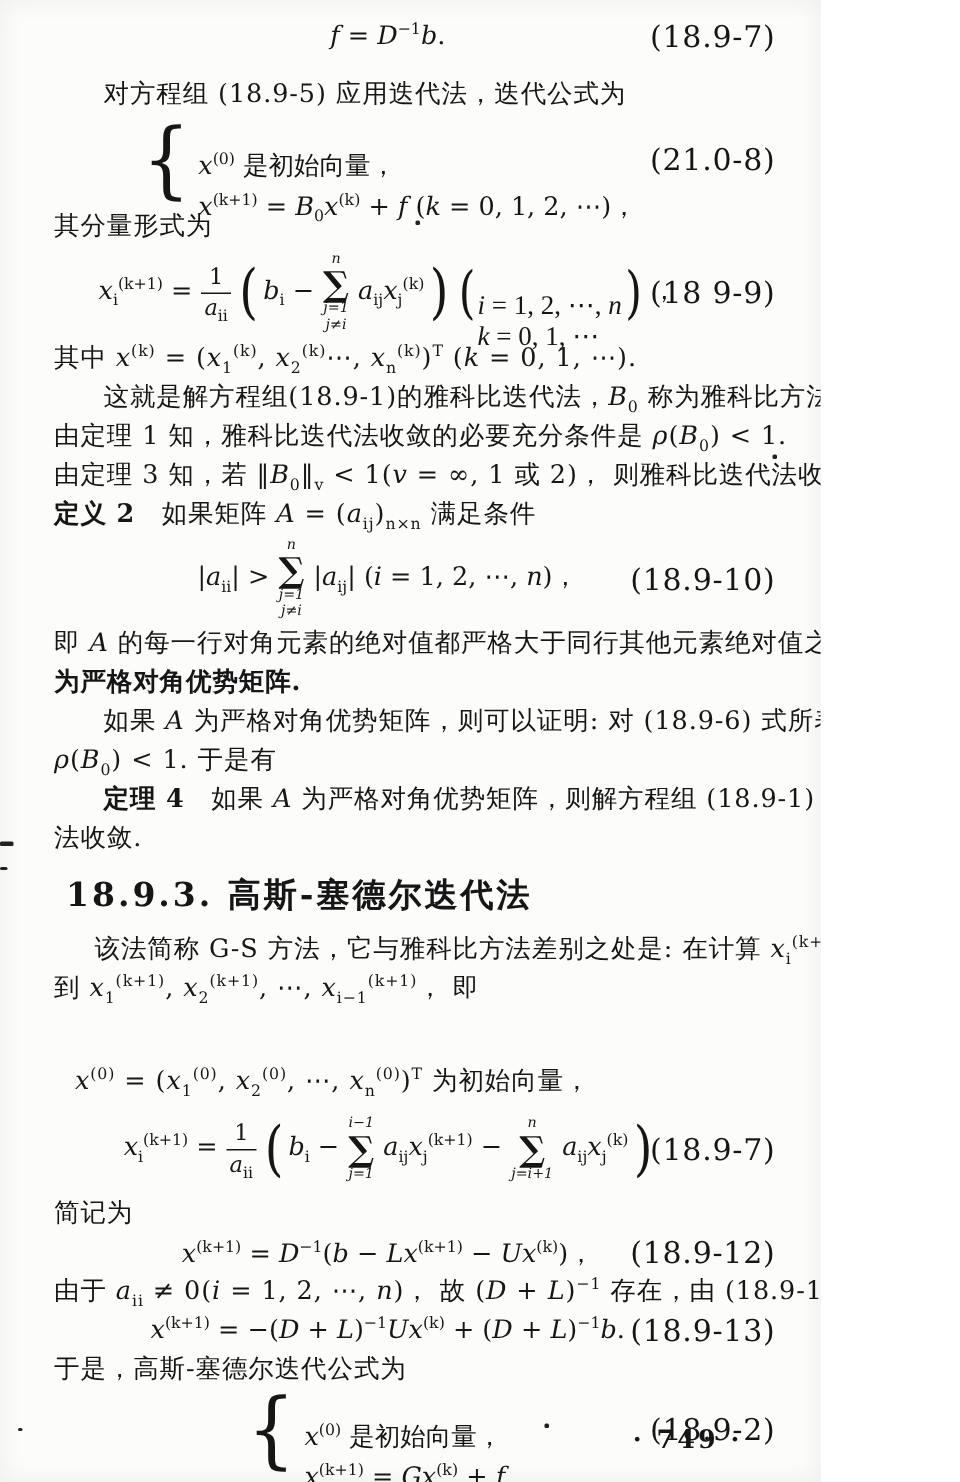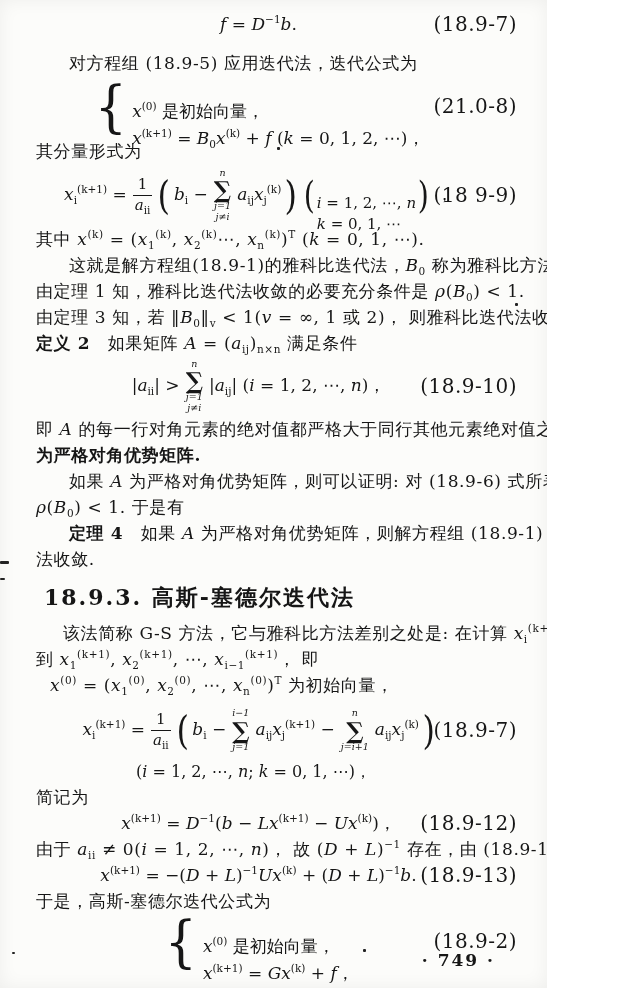--- a/index.html
+++ b/index.html
@@ -76,21 +76,21 @@
   .sum .sig{font-size:23px;font-weight:bold;line-height:1;}
   .sum .slim{font-size:9.5px;line-height:1.1;text-align:center;font-style:italic;}
   
   .bigd{
     font-size:40px;font-weight:300;line-height:0.9;
     display:inline-block;vertical-align:middle;transform:scaleX(0.8);
   }
   
   .grp,.cases{display:inline-flex;align-items:center;vertical-align:middle;margin:0 3px;}
   .grp .stk,.cases .stk{display:inline-flex;flex-direction:column;margin-top:38px;}
-  .grp .stk>span{font-size:15px;line-height:21px;white-space:nowrap;}
+  .grp .stk>span{font-size:18px;line-height:21px;white-space:nowrap;font-family:Liberation Serif, serif;}
   .cases .stk>span{font-size:17px;line-height:27px;white-space:nowrap;text-align:left;}
   .grp .bigp{font-size:38px;font-weight:300;transform:scaleX(0.75);}
   .cases .bigp{font-size:56px;font-weight:300;transform:scaleX(0.9);margin-right:4px;}
   
   .pagenum{
     position:absolute;
     right:52px;bottom:18px;
     font-size:17px;font-weight:bold;letter-spacing:2px;
   }
   
@@ -159,38 +159,37 @@
   <div class="p"><b>为严格对角优势矩阵.</b></div>
   <div class="p ind">如果 <i>A</i> 为严格对角优势矩阵，则可以证明: 对 (18.9-6) 式所表示的 <i>B</i><sub>0</sub>，有</div>
   <div class="p"><i>ρ</i>(<i>B</i><sub>0</sub>) &lt; 1. 于是有</div>
   <div class="p ind"><b>定理 4</b>　如果 <i>A</i> 为严格对角优势矩阵，则解方程组 (18.9-1) 的雅科比迭代</div>
   <div class="p">法收敛.</div>
 
   <h2 class="heading">18.9.3. 高斯-塞德尔迭代法</h2>
 
   <div class="p ind" style="margin-top:8px;padding-left:30px;">该法简称 G-S 方法，它与雅科比方法差别之处是: 在计算 <i>x</i><sub>i</sub><sup>(k+1)</sup> 时，要用</div>
   <div class="p">到 <i>x</i><sub>1</sub><sup>(k+1)</sup>, <i>x</i><sub>2</sub><sup>(k+1)</sup>, ⋯, <i>x</i><sub>i−1</sub><sup>(k+1)</sup>， 即</div>
-  <div class="p" style="text-indent:14px;"><i>x</i><sup>(0)</sup> = (<i>x</i><sub>1</sub><sup>(0)</sup>, <i>x</i><sub>2</sub><sup>(0)</sup>, ⋯, <i>x</i><sub>n</sub><sup>(0)</sup>)<sup>T</sup> 为初始向量，</div>
+  <div class="p" style="text-indent:14px;margin-top:36px;"><i>x</i><sup>(0)</sup> = (<i>x</i><sub>1</sub><sup>(0)</sup>, <i>x</i><sub>2</sub><sup>(0)</sup>, ⋯, <i>x</i><sub>n</sub><sup>(0)</sup>)<sup>T</sup> 为初始向量，</div>
 
   <div class="eqrow" style="height:60px;margin-top:2px;">
     <span class="eqbody"><span class="mh"><i>x</i><sub>i</sub><sup>(k+1)</sup> =</span><span class="frac">
           <span class="num">1</span>
           <span class="den"><i>a</i><sub>ii</sub></span>
         </span><span class="bigd">(</span><span class="mh"><i>b</i><sub>i</sub> −</span><span class="sum">
           <span class="slim">i−1</span>
           <span class="sig">∑</span>
           <span class="slim">j=1</span>
         </span><span class="mh"><i>a</i><sub>ij</sub><i>x</i><sub>j</sub><sup>(k+1)</sup> −</span><span class="sum">
           <span class="slim">n</span>
           <span class="sig">∑</span>
           <span class="slim">j=i+1</span>
         </span><span class="mh"><i>a</i><sub>ij</sub><i>x</i><sub>j</sub><sup>(k)</sup></span><span class="bigd">)</span></span>
     <span class="eqnum">(18.9-7)</span>
   </div>
-  <div class="eqcond">(<i>i</i> = 1, 2, ⋯, <i>n</i>; <i>k</i> = 0, 1, ⋯)，</div>
 
   <div class="p">简记为</div>
 
   <div class="eqrow" style="height:26px;">
     <span class="eqbody"><span class="mh"><i>x</i><sup>(k+1)</sup> = <i>D</i><sup>−1</sup>(<i>b</i> − <i>Lx</i><sup>(k+1)</sup> − <i>Ux</i><sup>(k)</sup>)，</span></span>
     <span class="eqnum">(18.9-12)</span>
   </div>
 
   <div class="p">由于 <i>a</i><sub>ii</sub> ≠ 0(<i>i</i> = 1, 2, ⋯, <i>n</i>)， 故 (<i>D</i> + <i>L</i>)<sup>−1</sup> 存在，由 (18.9-12)式可得</div>
 

